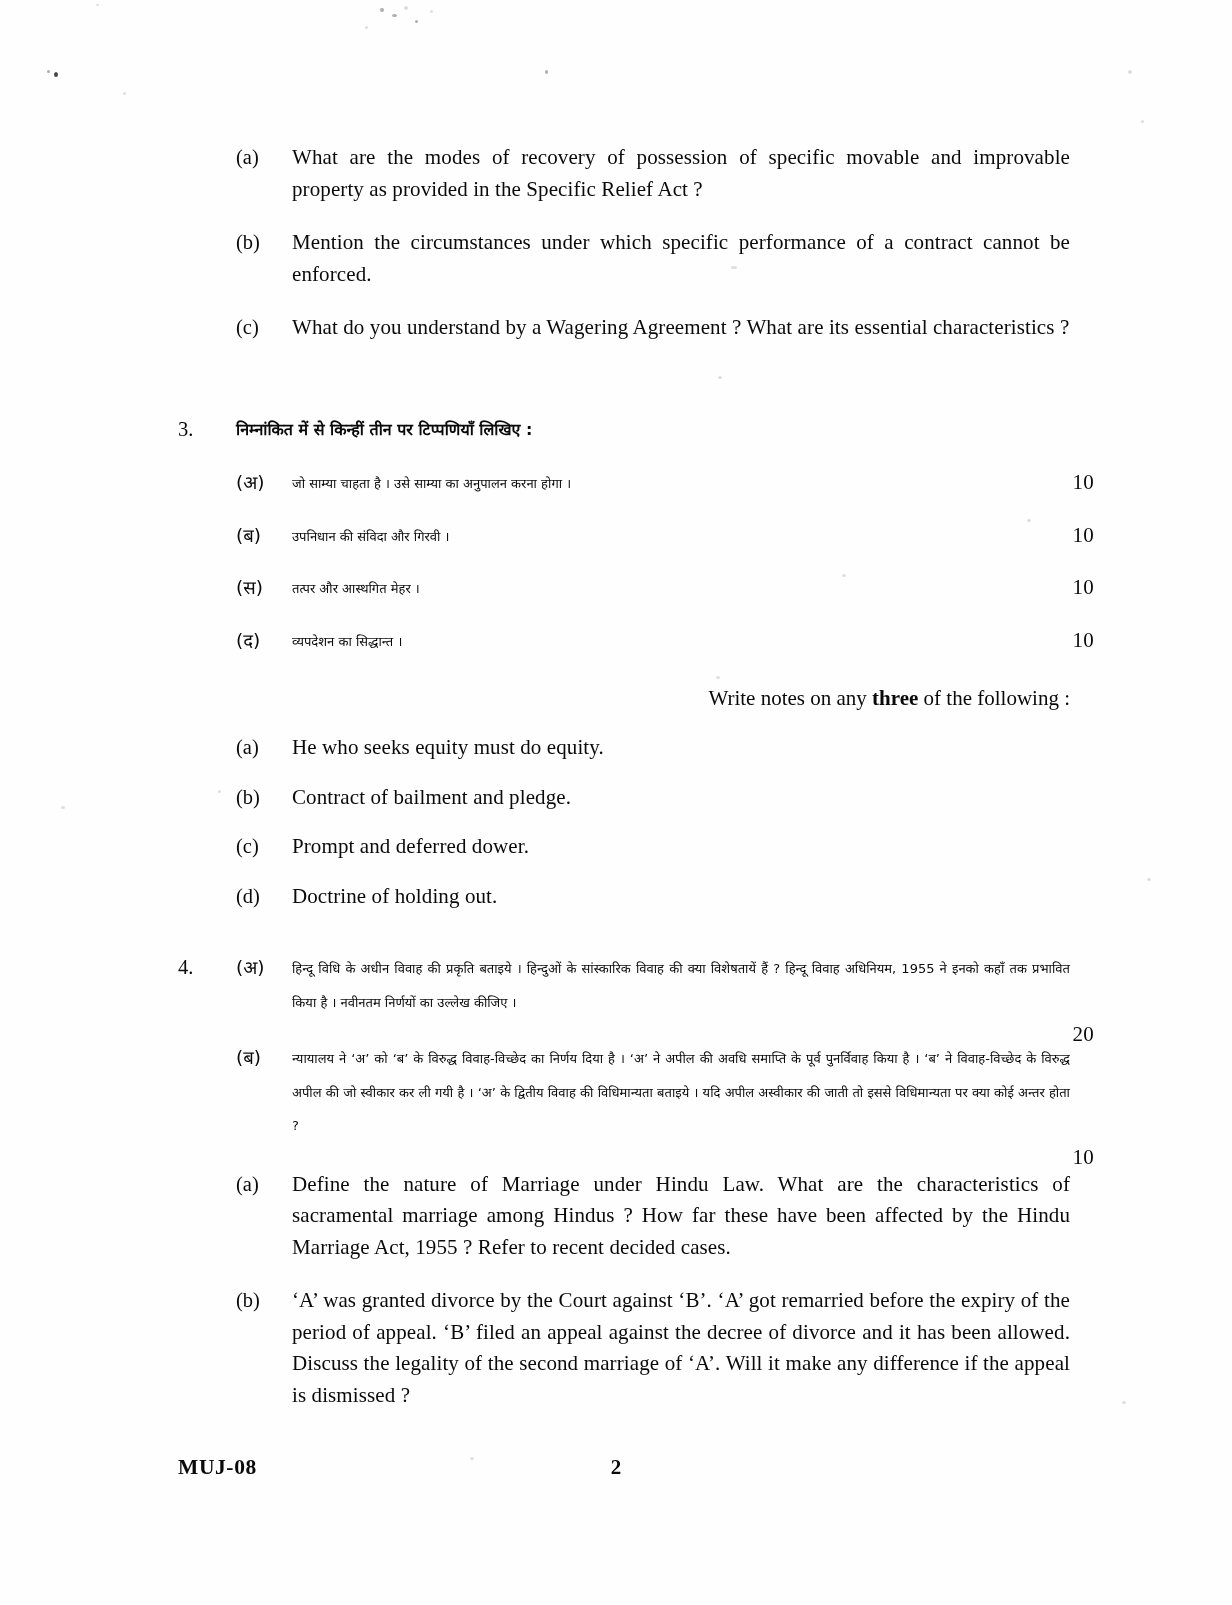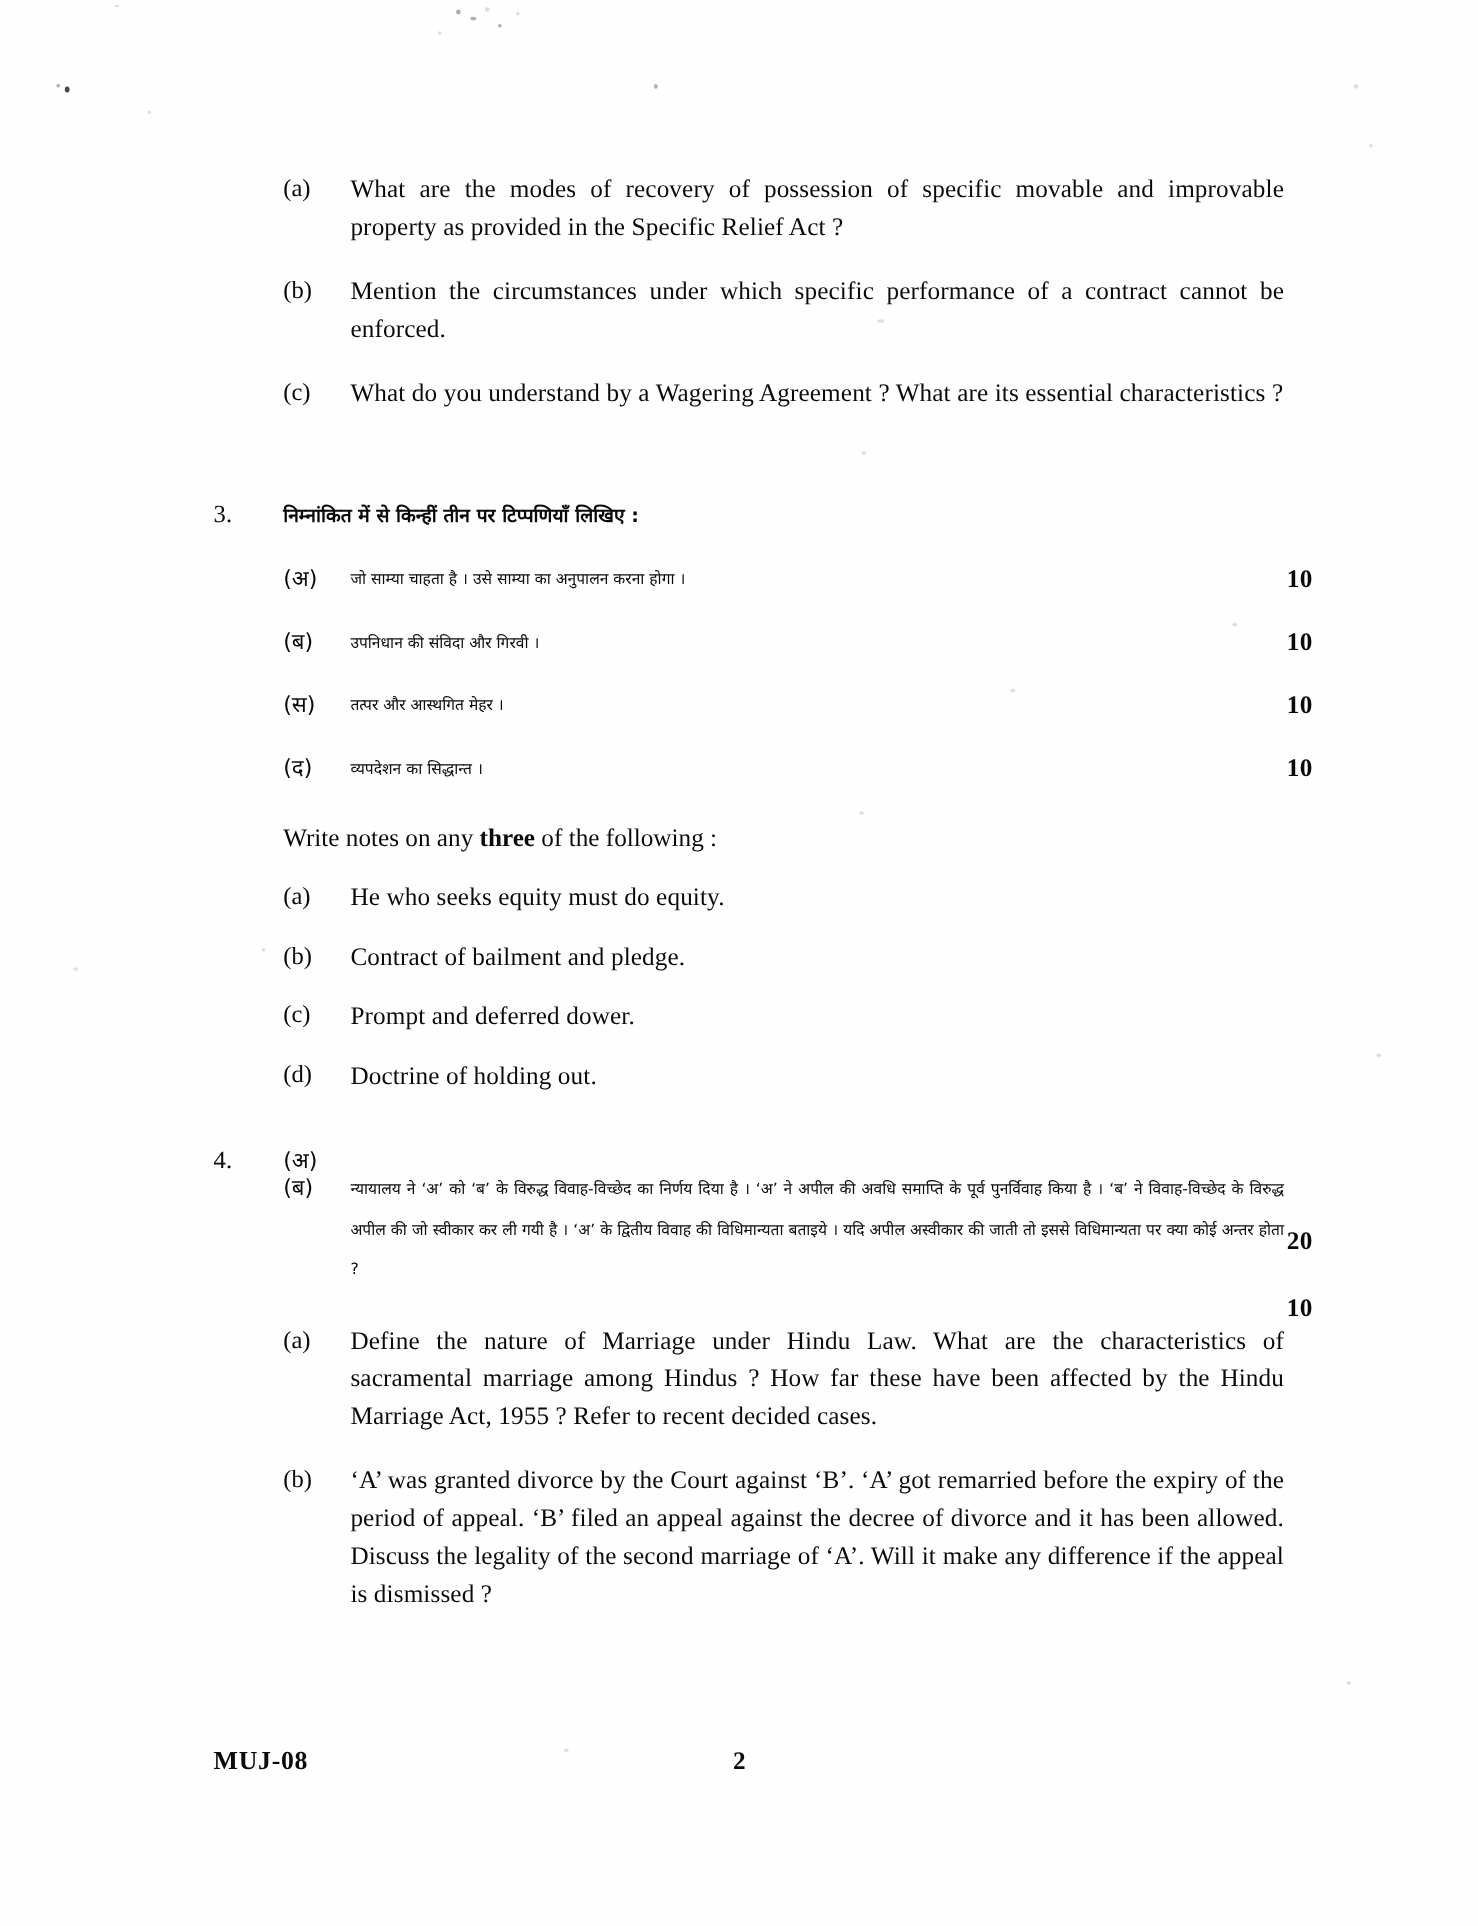--- a/index.html
+++ b/index.html
@@ -99,21 +99,21 @@
     margin-right: 162px;
     font-size: 21px;
     line-height: 31px;
   }
   b, strong { font-weight: 700; }
 
   .marks {
     position: absolute;
     right: 138px;
     font-size: 21px;
-    font-weight: 700;
+    font-weight: 400;
     line-height: 31px;
     letter-spacing: .3px;
   }
 
   
   .footer {
     position: absolute;
     left: 0;
     top: 1455px;
     width: 1232px;
@@ -210,21 +210,21 @@
         <div class="body-hi nojust">तत्पर और आस्थगित मेहर ।</div>
         <div class="marks" style="top:0;">10</div>
       </div>
 
       <div class="qrow" style="margin-top:19px;">
         <div class="label hi">(द)</div>
         <div class="body-hi nojust">व्यपदेशन का सिद्धान्त ।</div>
         <div class="marks" style="top:0;">10</div>
       </div>
 
-      <div class="qrow" style="margin-top:25px;">
+      <div class="qrow" style="margin-top:25px;justify-content:flex-end;">
         <div class="heading-en"><span>Write notes on any </span><b>three</b><span> of the following :</span></div>
       </div>
 
       <div class="qrow" style="margin-top:18px;">
         <div class="label en">(a)</div>
         <div class="body-en nojust">He who seeks equity must do equity.</div>
       </div>
       <div class="qrow" style="margin-top:18px;">
         <div class="label en">(b)</div>
         <div class="body-en nojust">Contract of bailment and pledge.</div>
@@ -237,20 +237,21 @@
         <div class="label en">(d)</div>
         <div class="body-en nojust">Doctrine of holding out.</div>
       </div>
     </div>
 
     <div class="blk" style="top:952px;">
 
       <div class="qrow">
         <div class="qnum">4.</div>
         <div class="label hi">(अ)</div>
+        <div class="body-hi">हिन्दू विधि के अधीन विवाह की प्रकृति बताइये । हिन्दुओं के सांस्कारिक विवाह की क्या विशेषतायें हैं ? हिन्दू विवाह अधिनियम, 1955 ने इनको कहाँ तक प्रभावित किया है । नवीनतम निर्णयों का उल्लेख कीजिए ।</div>
         <div class="marks" style="top:67px;">20</div>
       </div>
 
       <div class="qrow" style="margin-top:23px;">
         <div class="label hi">(ब)</div>
         <div class="body-hi">न्यायालय ने ‘अ’ को ‘ब’ के विरुद्ध विवाह-विच्छेद का निर्णय दिया है । ‘अ’ ने अपील की अवधि समाप्ति के पूर्व पुनर्विवाह किया है । ‘ब’ ने विवाह-विच्छेद के विरुद्ध अपील की जो स्वीकार कर ली गयी है । ‘अ’ के द्वितीय विवाह की विधिमान्यता बताइये । यदि अपील अस्वीकार की जाती तो इससे विधिमान्यता पर क्या कोई अन्तर होता ?</div>
         <div class="marks" style="top:100px;">10</div>
       </div>
 
       <div class="qrow" style="margin-top:26px;">

